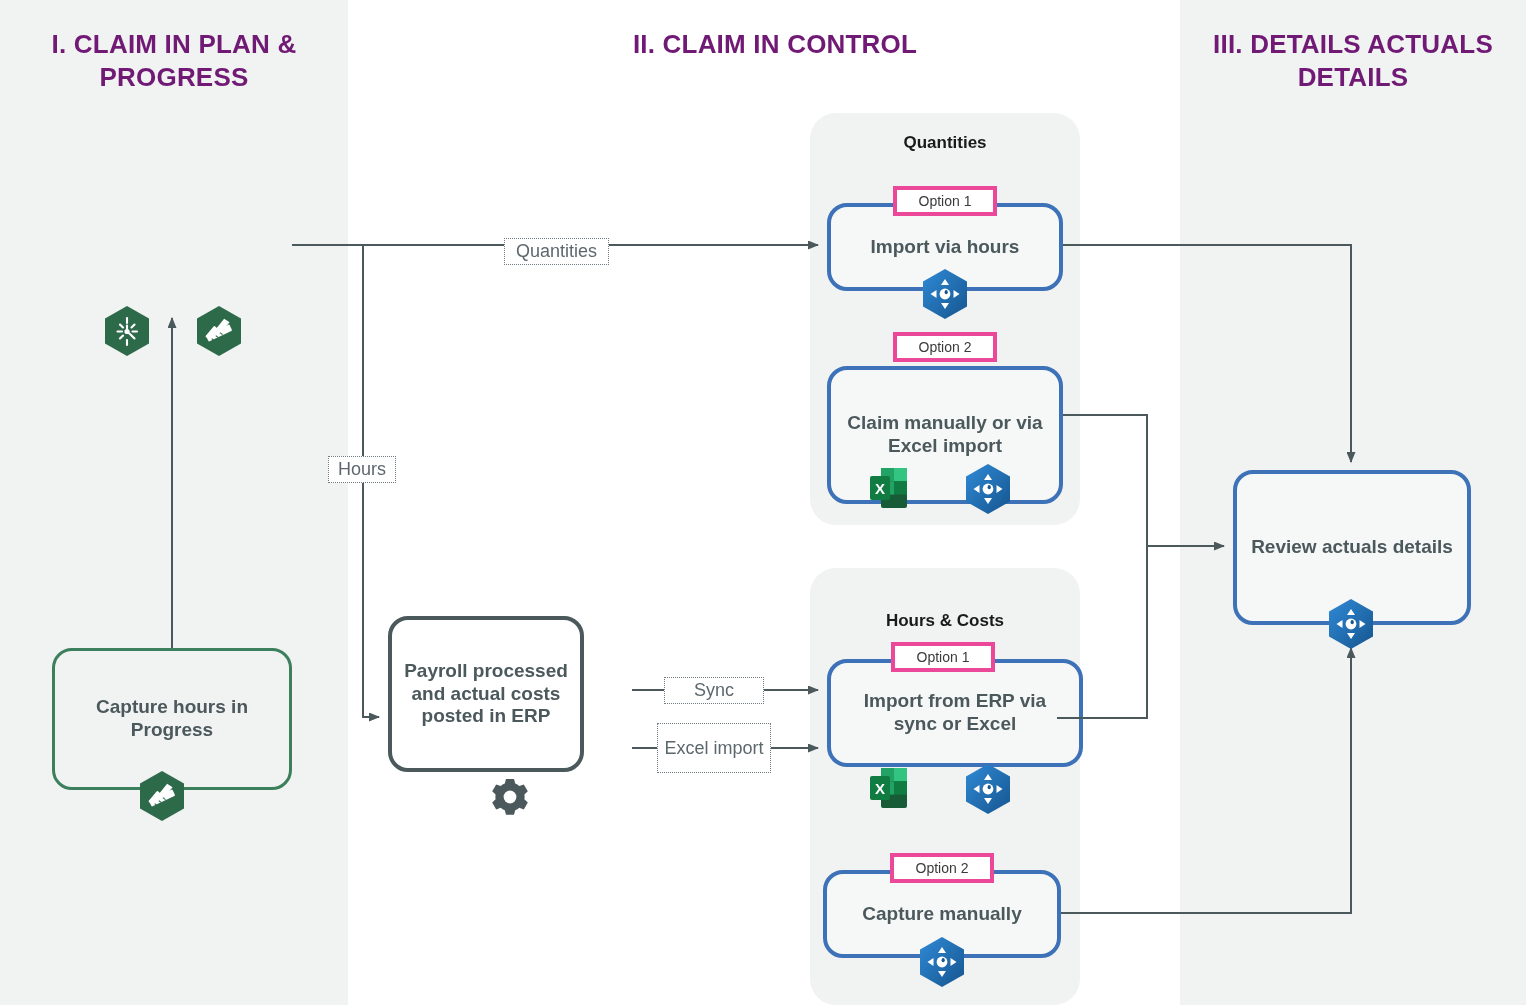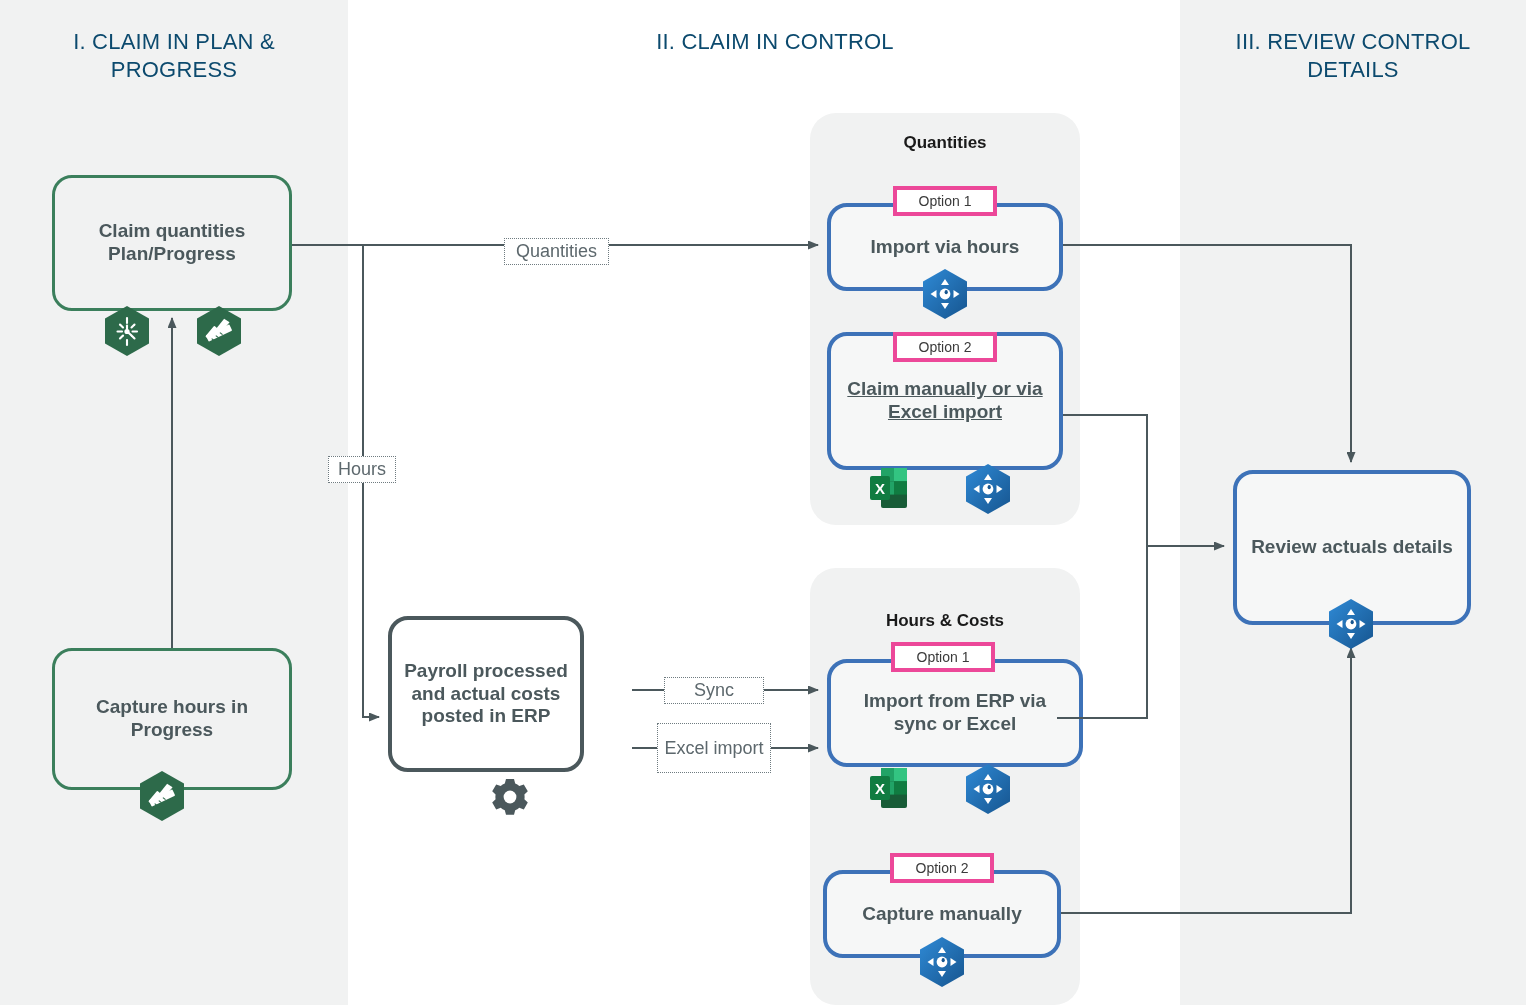--- a/index.html
+++ b/index.html
@@ -13,22 +13,22 @@
   #stage { position:absolute; left:0; top:0; width:1526px; height:1005px; }
 
   
   .band { position:absolute; top:0; height:1005px; background:#f1f2f2; }
   #band-1 { left:0;    width:348px; }
   #band-3 { left:1180px; width:346px; }
 
   
   .col-title {
     position:absolute; text-align:center;
-    font-weight:400; font-size:22px; letter-spacing:.2px;
-    color:#0c4a6e; line-height:1.28;
+    font-weight:700; font-size:26px; letter-spacing:.2px;
+    color:#701a75; line-height:1.28;
   }
   #title-1 { left:20px;  top:28px;  width:308px; }
   #title-2 { left:380px; top:28px;  width:790px; }
   #title-3 { left:1190px;top:28px;  width:326px; }
 
   
   .group-panel {
     position:absolute; background:#f1f2f2; border-radius:26px;
   }
   #grp-quantities { left:810px; top:113px; width:270px; height:412px; }
@@ -48,21 +48,21 @@
   .node.green  { border:3px solid #3b7f5c; background:#f1f2f2; }
   .node.dark   { border:4px solid #4b585c; background:#ffffff; }
   .node.blue   { border:4px solid #3d72b8; background:#f6f7f7; }
   .node .lbl { padding:0 12px; }
 
   #n-claim-qty   { left:52px;  top:175px; width:240px; height:136px; font-size:19px; background:#f1f2f2; }
   #n-capture-hrs { left:52px;  top:648px; width:240px; height:142px; font-size:19px; background:#f1f2f2; }
   #n-payroll     { left:388px; top:616px; width:196px; height:156px; font-size:19px; }
 
   #n-import-sync { left:827px; top:203px; width:236px; height:88px;  font-size:19px; }
-  #n-claim-man   { left:827px; top:332px; width:236px; height:138px; font-size:19px;text-decoration:underline; }
+  #n-claim-man   { left:827px; top:366px; width:236px; height:138px; font-size:19px; }
   #n-import-erp  { left:827px; top:659px; width:256px; height:108px; font-size:19px; }
   #n-capture-man { left:823px; top:870px; width:238px; height:88px;  font-size:19px; }
 
   #n-review      { left:1233px;top:470px; width:238px; height:155px; font-size:19px; }
 
   
   .opt-tab {
     position:absolute; background:#ffffff;
     border:4px solid #ec4899;
     font-size:14px; color:#3a3a3a; font-weight:400;
@@ -98,21 +98,21 @@
 </head>
 <body>
 
 <div id="stage">
 
   <div class="band" id="band-1"></div>
   <div class="band" id="band-3"></div>
 
   <div class="col-title" id="title-1">I. CLAIM IN PLAN &amp; PROGRESS</div>
   <div class="col-title" id="title-2">II. CLAIM IN CONTROL</div>
-  <div class="col-title" id="title-3">III. REVIEW CONTROL DETAILS</div>
+  <div class="col-title" id="title-3">III. DETAILS ACTUALS DETAILS</div>
 
   <div class="group-panel" id="grp-quantities">
     <div class="group-label" style="top:20px;">Quantities</div>
   </div>
   <div class="group-panel" id="grp-hourscosts">
     <div class="group-label" style="top:23px;margin-top:20px;">Hours &amp; Costs</div>
   </div>
 
   <svg id="wires" viewBox="0 0 1526 1005">
     <defs>
@@ -143,23 +143,20 @@
       <path d="M1063,245 L1351,245 L1351,462" marker-end="url(#ah)"></path>
 
       <path d="M1063,415 L1147,415 L1147,546 L1224,546" marker-end="url(#ah)"></path>
 
       <path d="M1057,718 L1147,718 L1147,546"></path>
 
       <path d="M1061,913 L1351,913 L1351,648" marker-end="url(#ah)"></path>
     </g>
   </svg>
 
-  <div class="node green" id="n-claim-qty">
-    <span class="lbl">Claim quantities Plan/Progress</span>
-  </div>
   <div class="badge" style="left:104px; top:305px;">
     <svg viewBox="0 0 46 52">
         <polygon points="23,1 45,13.5 45,38.5 23,51 1,38.5 1,13.5" fill="#2d6a4a"></polygon>
       <g stroke="#fff" stroke-width="2.1" stroke-linecap="round" fill="none">
         <line x1="23" y1="13" x2="23" y2="18"></line>
           <line x1="23" y1="35" x2="23" y2="40"></line>
         <line x1="13.5" y1="26.5" x2="18" y2="26.5"></line>
           <line x1="28.5" y1="26.5" x2="33" y2="26.5"></line>
         <line x1="16" y1="19.5" x2="19" y2="22.5"></line>
           <line x1="27.5" y1="30.5" x2="30.5" y2="33.5"></line>

